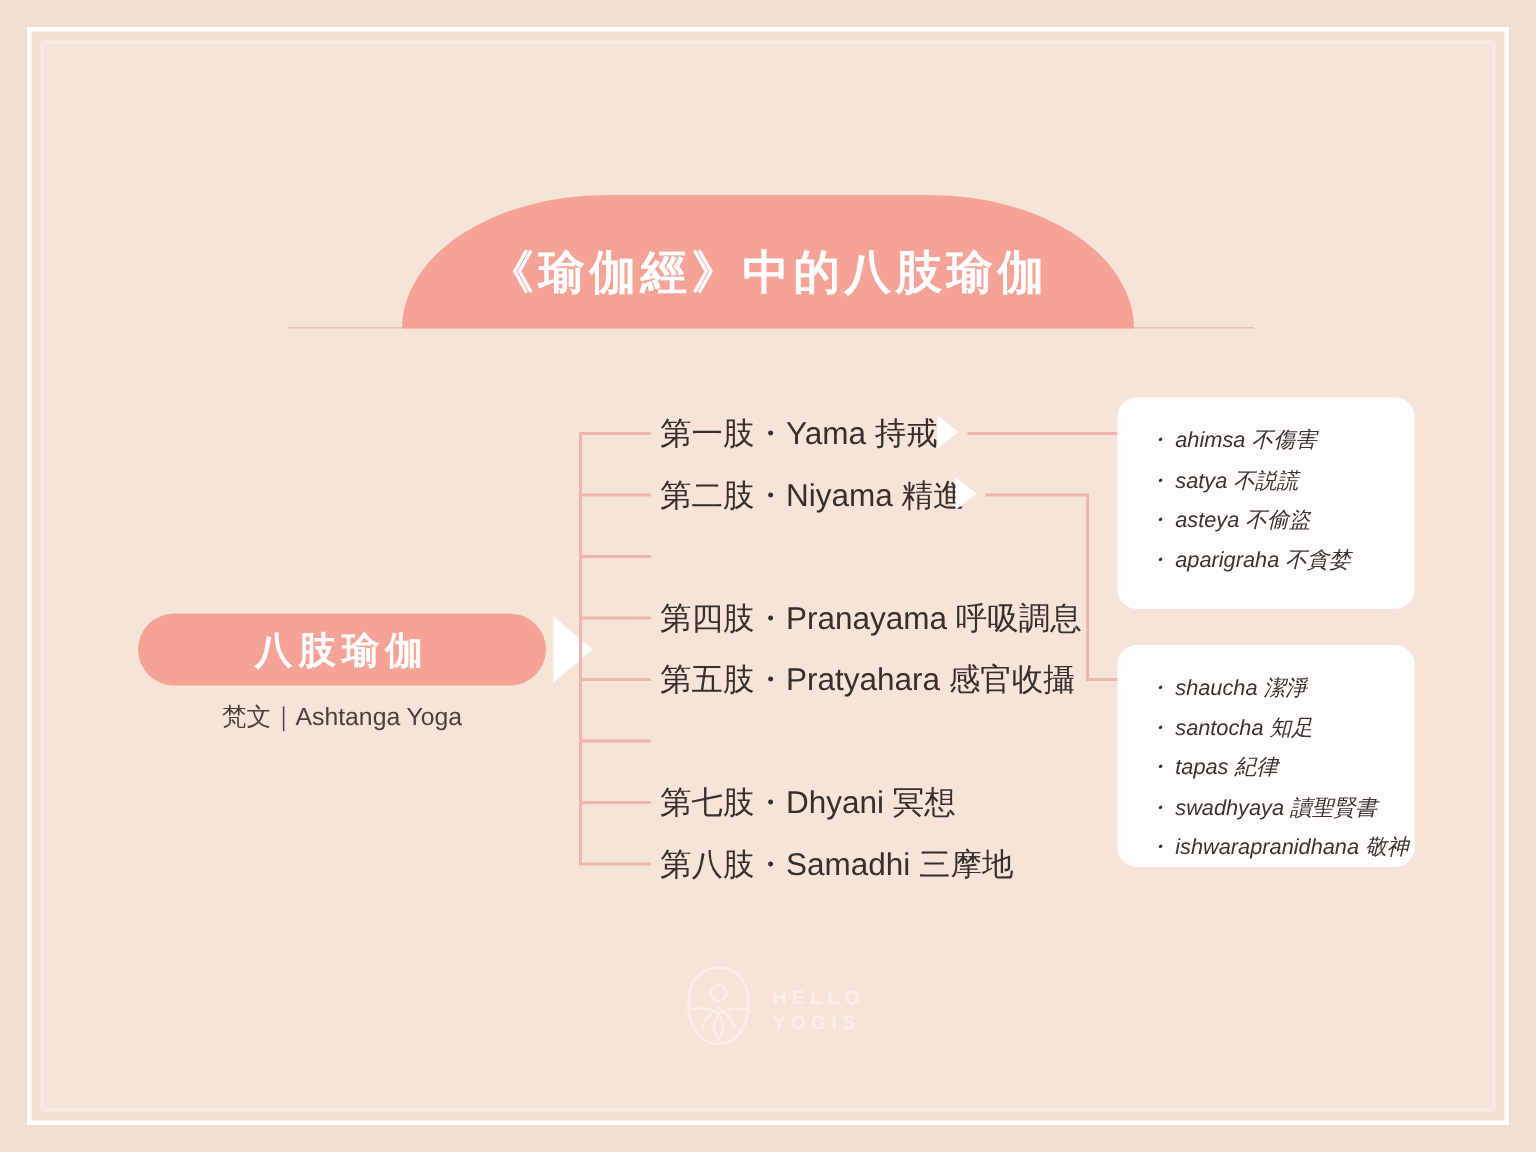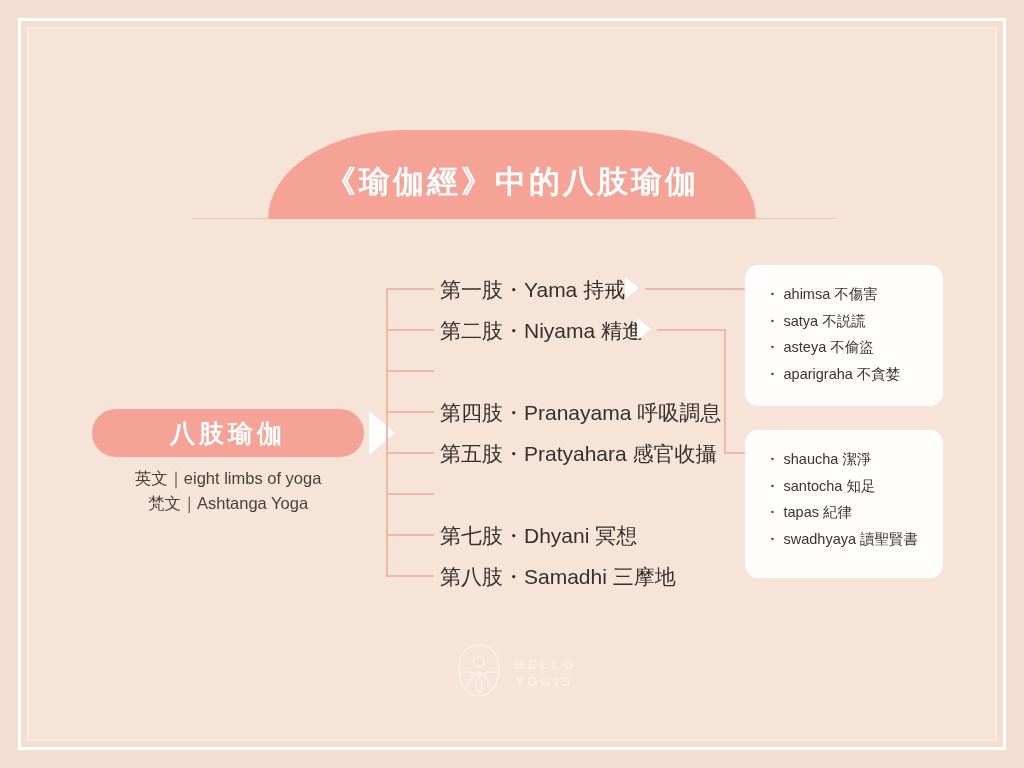--- a/index.html
+++ b/index.html
@@ -138,20 +138,21 @@
     line-height: 1;
   }
 
   
   .card {
     position: absolute;
     background: #fffdfc;
     border-radius: 13px;
     box-sizing: border-box;
     padding: 16px 18px 16px 20px;
+    font-style: italic;
   }
   .card-item {
     color: #3b3330;
     font-size: 14.5px;
     line-height: 26.5px;
     white-space: nowrap;
   }
   .card-item .dot { margin-right: 4px; }
 
   
@@ -185,21 +186,20 @@
 
   <div class="title-rule"></div>
   <div class="title-banner">
     <span class="title-text">《瑜伽經》中的八肢瑜伽</span>
   </div>
 
   <div class="root-pill">
     <span class="root-pill-text">八肢瑜伽</span>
   </div>
   <div class="root-sub">
-    <div>英文｜eight limbs of yoga</div>
     <div>梵文｜Ashtanga Yoga</div>
   </div>
   <div class="tri tri-root"></div>
 
   <div class="line v" style="left:386px; top:288px; height:287px;"></div>
 
   <div class="line h" style="left:386px; top:288px; width:48px;"></div>
   <div class="line h" style="left:386px; top:329px; width:48px;"></div>
   <div class="line h" style="left:386px; top:370px; width:48px;"></div>
   <div class="line h" style="left:386px; top:411px; width:48px;"></div>
@@ -243,20 +243,23 @@
       <span class="dot">・</span><span>shaucha 潔淨</span>
     </div>
     <div class="card-item">
       <span class="dot">・</span><span>santocha 知足</span>
     </div>
     <div class="card-item">
       <span class="dot">・</span><span>tapas 紀律</span>
     </div>
     <div class="card-item">
       <span class="dot">・</span><span>swadhyaya 讀聖賢書</span>
+    </div>
+    <div class="card-item">
+      <span class="dot">・</span><span>ishwarapranidhana 敬神</span>
     </div>
   </div>
 
   <div class="logo">
     <span class="logo-mark">
       <svg width="54" height="60" viewBox="0 0 54 60" fill="none" stroke="#fbf0e8" stroke-width="1.6" stroke-linecap="round" stroke-linejoin="round">
         <path d="M27 4 C40 4 47 14 47 28 C47 44 38 55 27 55 C16 55 7 44 7 28 C7 14 14 4 27 4 Z"></path>
         <circle cx="27" cy="21" r="5.2"></circle>
         <path d="M27 31 C22 34 18 38 16 44"></path>
         <path d="M27 31 C32 34 36 38 38 44"></path>

